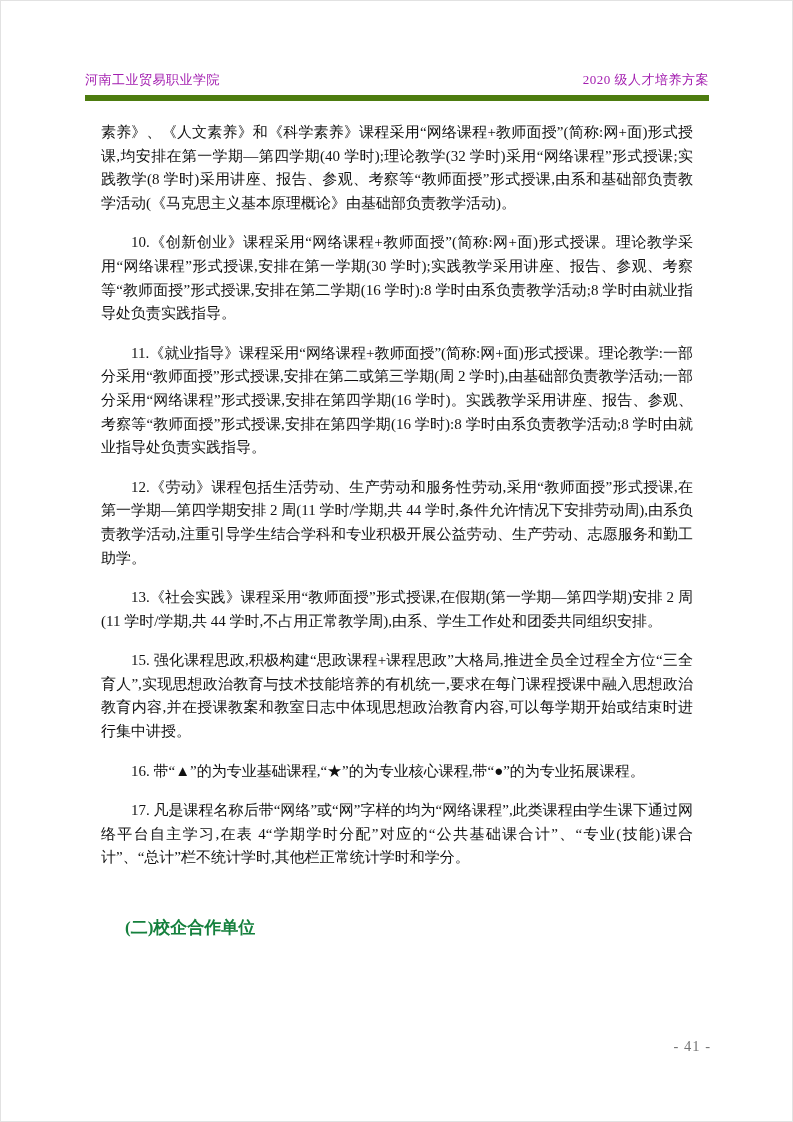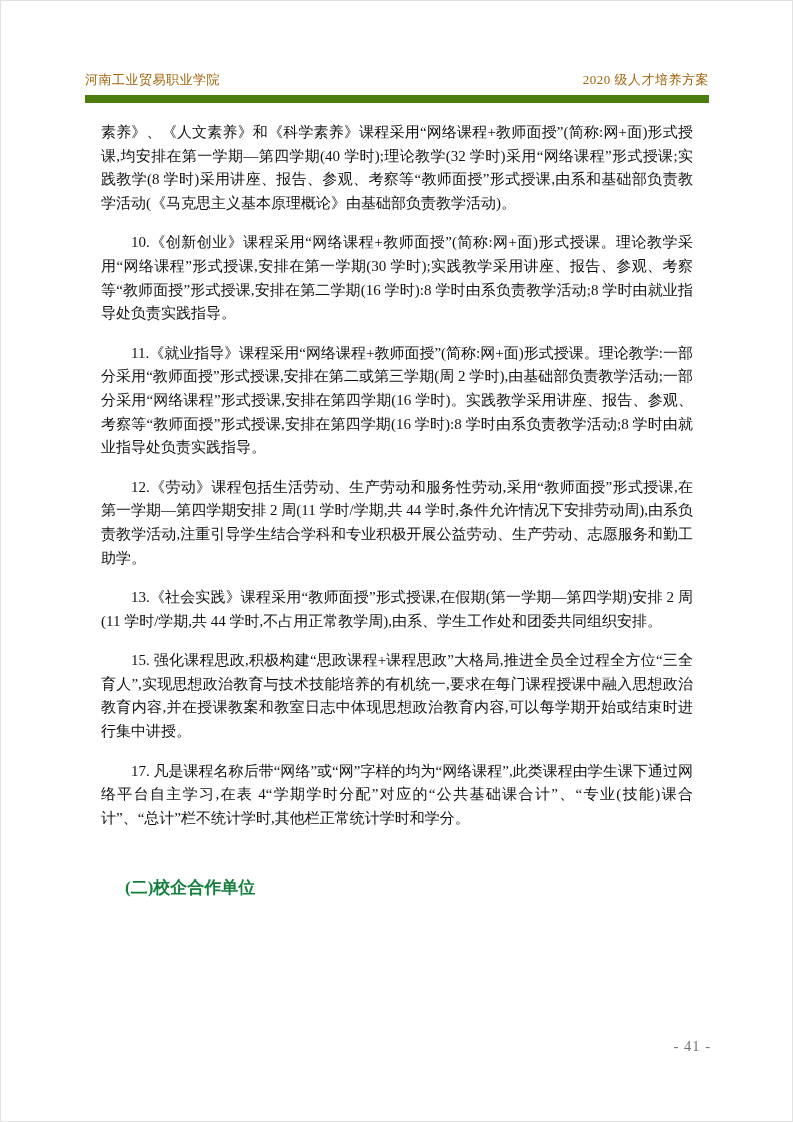--- a/index.html
+++ b/index.html
@@ -23,22 +23,22 @@
     position: absolute;
     left: 84px;
     right: 83px;
     top: 70px;
     display: flex;
     justify-content: space-between;
     align-items: flex-end;
     font-size: 13px;
     letter-spacing: 0.5px;
     padding-bottom: 6px;
-    border-bottom: 8px solid #4d7c0f;
-    color: #a16207;
+    border-bottom: 6px solid #4d7c0f;
+    color: #a21caf;
   }
   .content {
     position: absolute;
     left: 84px;
     right: 83px;
     top: 104px;
     font-size: 15px;
     line-height: 23.6px;
     text-align: justify;
     text-justify: inter-ideograph;
@@ -80,20 +80,21 @@
     <span>2020 级人才培养方案</span>
   </div>
 
   <div class="content">
     <p class="no-indent">素养》、《人文素养》和《科学素养》课程采用“网络课程+教师面授”(简称:网+面)形式授课,均安排在第一学期—第四学期(40 学时);理论教学(32 学时)采用“网络课程”形式授课;实践教学(8 学时)采用讲座、报告、参观、考察等“教师面授”形式授课,由系和基础部负责教学活动(《马克思主义基本原理概论》由基础部负责教学活动)。</p>
     <p>10.《创新创业》课程采用“网络课程+教师面授”(简称:网+面)形式授课。理论教学采用“网络课程”形式授课,安排在第一学期(30 学时);实践教学采用讲座、报告、参观、考察等“教师面授”形式授课,安排在第二学期(16 学时):8 学时由系负责教学活动;8 学时由就业指导处负责实践指导。</p>
     <p>11.《就业指导》课程采用“网络课程+教师面授”(简称:网+面)形式授课。理论教学:一部分采用“教师面授”形式授课,安排在第二或第三学期(周 2 学时),由基础部负责教学活动;一部分采用“网络课程”形式授课,安排在第四学期(16 学时)。实践教学采用讲座、报告、参观、考察等“教师面授”形式授课,安排在第四学期(16 学时):8 学时由系负责教学活动;8 学时由就业指导处负责实践指导。</p>
     <p>12.《劳动》课程包括生活劳动、生产劳动和服务性劳动,采用“教师面授”形式授课,在第一学期—第四学期安排 2 周(11 学时/学期,共 44 学时,条件允许情况下安排劳动周),由系负责教学活动,注重引导学生结合学科和专业积极开展公益劳动、生产劳动、志愿服务和勤工助学。</p>
     <p>13.《社会实践》课程采用“教师面授”形式授课,在假期(第一学期—第四学期)安排 2 周(11 学时/学期,共 44 学时,不占用正常教学周),由系、学生工作处和团委共同组织安排。</p>
     <p>15. 强化课程思政,积极构建“思政课程+课程思政”大格局,推进全员全过程全方位“三全育人”,实现思想政治教育与技术技能培养的有机统一,要求在每门课程授课中融入思想政治教育内容,并在授课教案和教室日志中体现思想政治教育内容,可以每学期开始或结束时进行集中讲授。</p>
+    <p>16. 带“▲”的为专业基础课程,“★”的为专业核心课程,带“●”的为专业拓展课程。</p>
     <p>17. 凡是课程名称后带“网络”或“网”字样的均为“网络课程”,此类课程由学生课下通过网络平台自主学习,在表 4“学期学时分配”对应的“公共基础课合计”、“专业(技能)课合计”、“总计”栏不统计学时,其他栏正常统计学时和学分。</p>
 
     <h2 class="section-heading">(二)校企合作单位</h2>
   </div>
 
   <div class="footer">
     <span>- 41 -</span>
   </div>
 
 </div>

